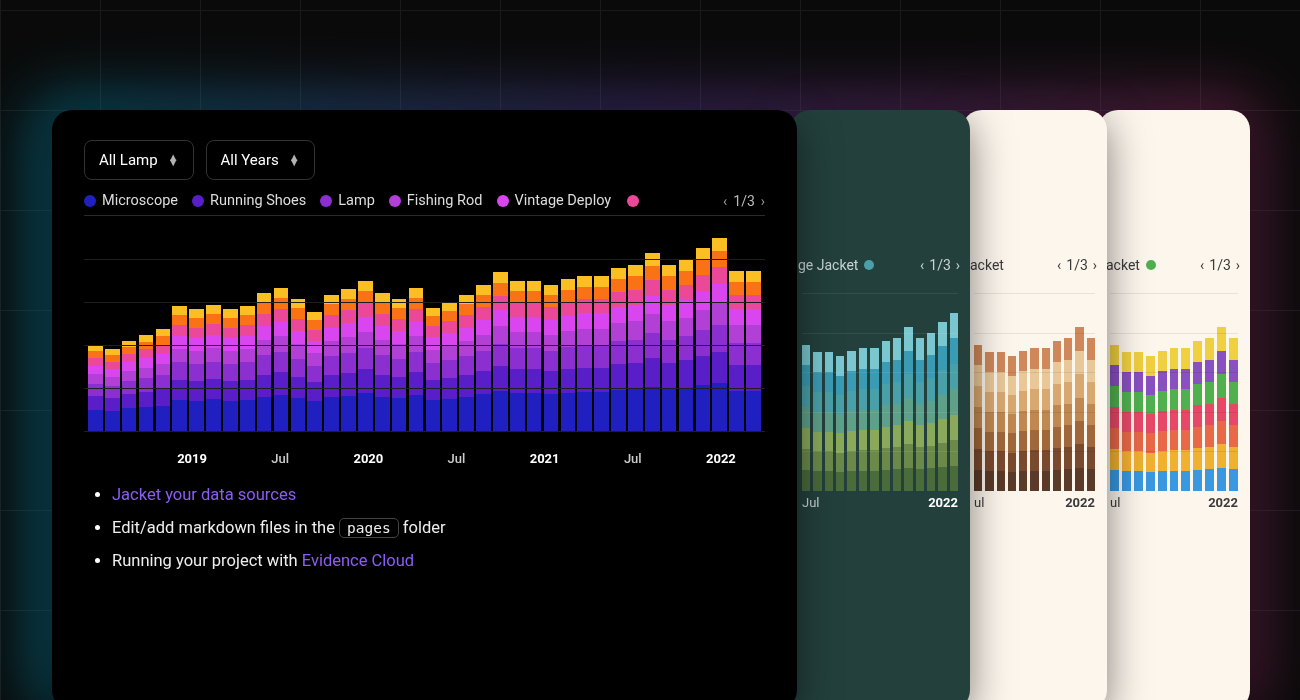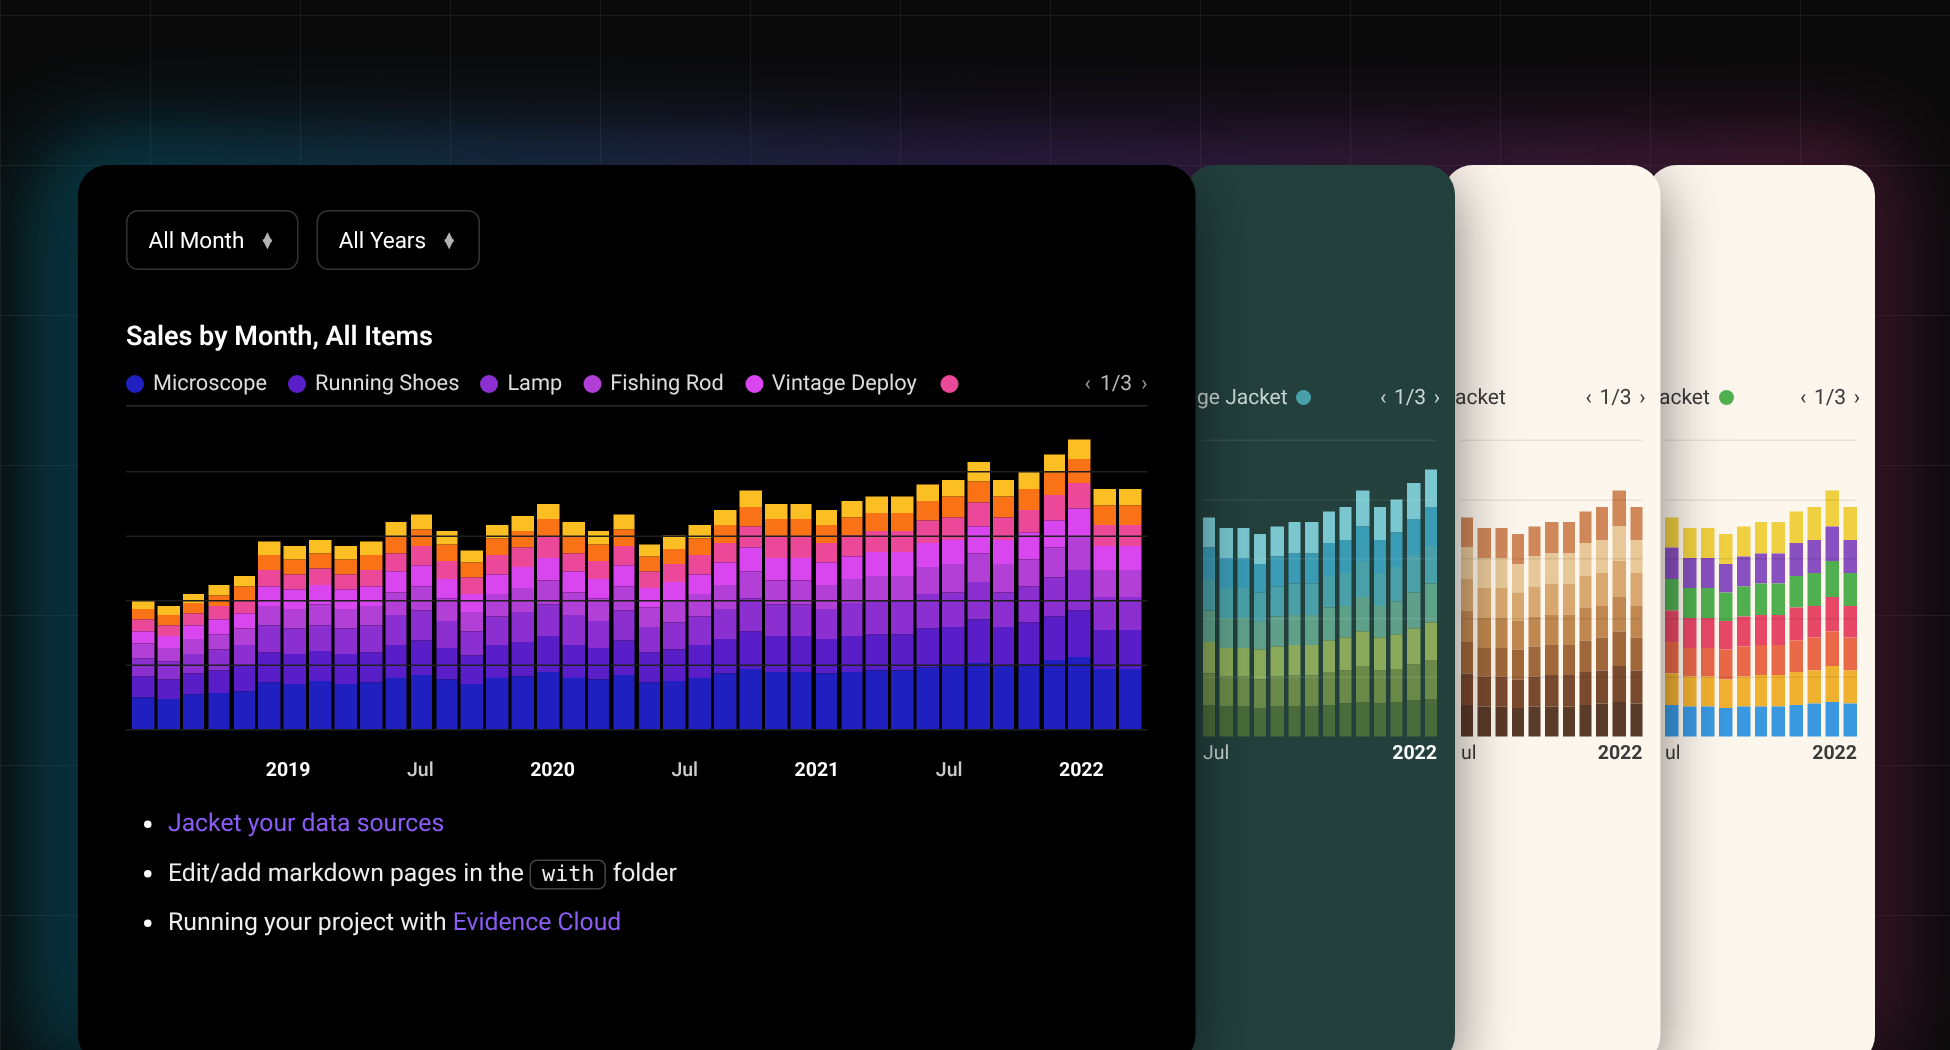--- a/index.html
+++ b/index.html
@@ -91,36 +91,35 @@
 </style>
 </head>
 <body>
 
 <div class="grid-bg"></div>
 <div class="glow"></div>
 
 <div class="card card-dark">
   <div class="filters">
     <div class="pill">
-      <span>All Month</span>
+      <span>All Lamp</span>
       <span class="sort-icon">
           <span>▲</span>
           <span>▼</span>
         </span>
     </div>
     <div class="pill">
       <span>All Years</span>
       <span class="sort-icon">
           <span>▲</span>
           <span>▼</span>
         </span>
     </div>
   </div>
 
-  <div class="chart-title">Sales by Month, All Items</div>
 
   <div class="legend" id="legend">
       <div class="lg-item">
         <span class="dot" style="background:#2020c0"></span>
         <span>Microscope</span>
       </div>
       <div class="lg-item">
         <span class="dot" style="background:#5a1ec8"></span>
         <span>Running Shoes</span>
       </div>
@@ -563,22 +562,22 @@
       <div class="tick yr" style="flex: 1 1 0%;">2021</div>
       <div class="tick" style="flex: 1 1 0%;">Jul</div>
       <div class="tick yr" style="flex: 1 1 0%;">2022</div>
     </div>
 
   <ul class="next-list">
     <li>
       <a class="link">Jacket your data sources</a>
     </li>
     <li>
-      <span>Edit/add markdown pages in the </span>
-      <span class="code">with</span>
+      <span>Edit/add markdown files in the </span>
+      <span class="code">pages</span>
       <span> folder</span>
     </li>
     <li>
       <span>Running your project with </span>
       <a class="link">Evidence Cloud</a>
     </li>
   </ul>
 </div>
 
 <div class="card card-teal">

